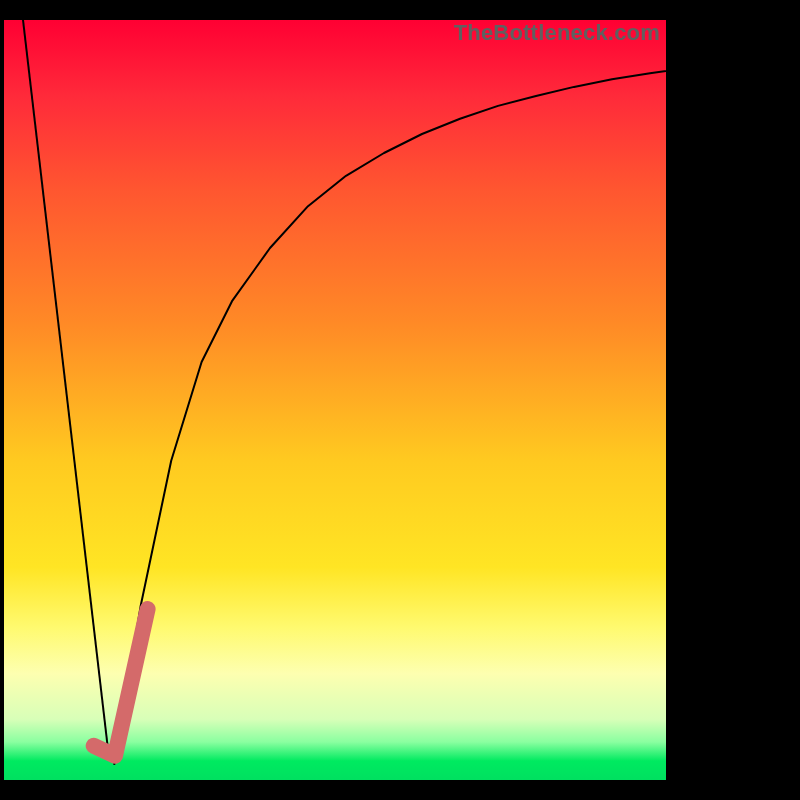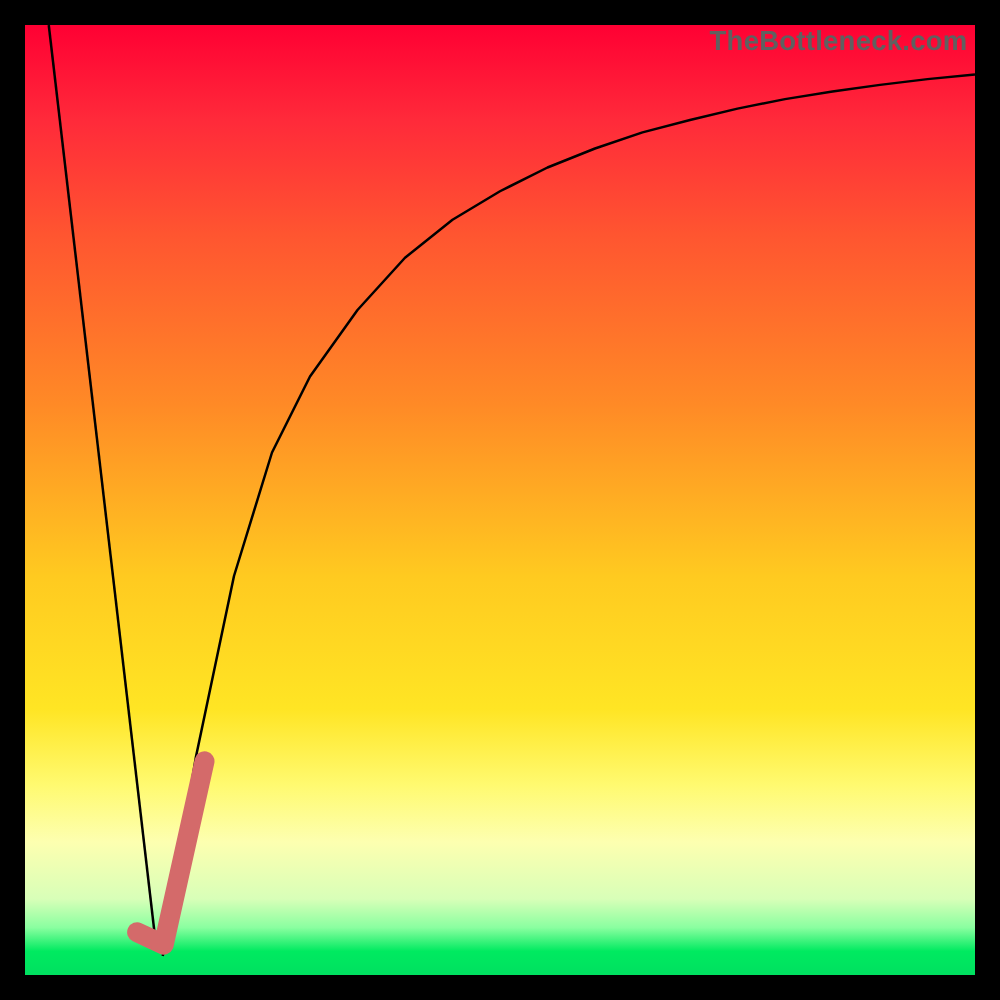--- a/index.html
+++ b/index.html
@@ -12,23 +12,23 @@
     font-family: Arial, Helvetica, sans-serif;
   }
   .frame {
     position: relative;
     width: 800px;
     height: 800px;
     background: #000;
   }
   .plot {
     position: absolute;
-    left: 20px;
+    left: 4px;
     top: 20px;
-    width: 760px;
+    width: 662px;
     height: 760px;
     background: linear-gradient(
       to bottom,
       #ff0033 0%,
       #ff2a3a 10%,
       #ff5530 22%,
       #ff8a26 40%,
       #ffca20 58%,
       #ffe524 72%,
       #fffa70 80%,

